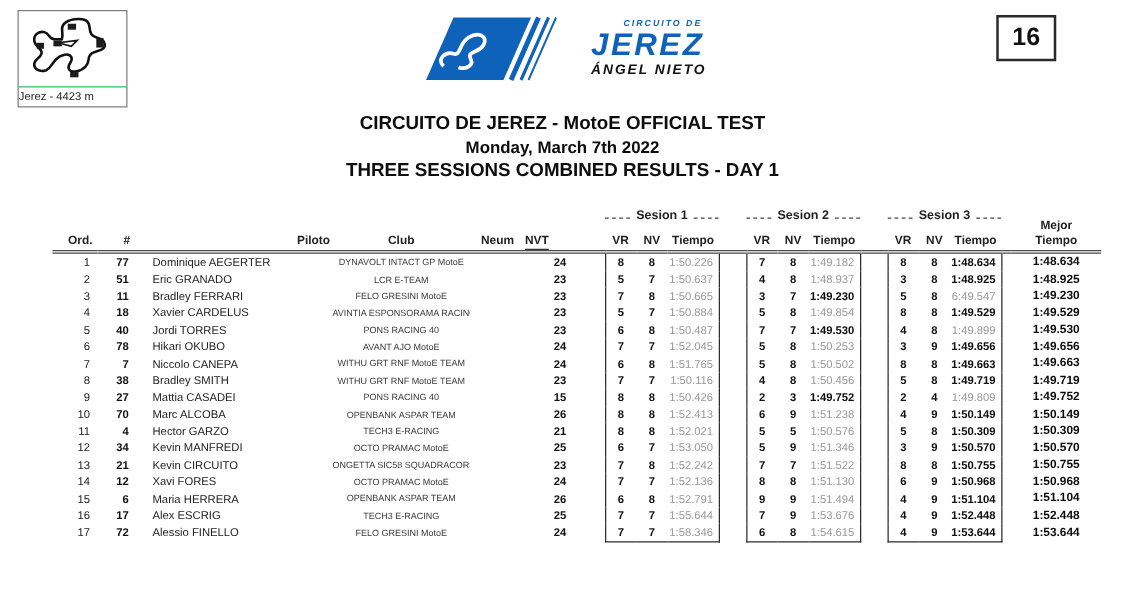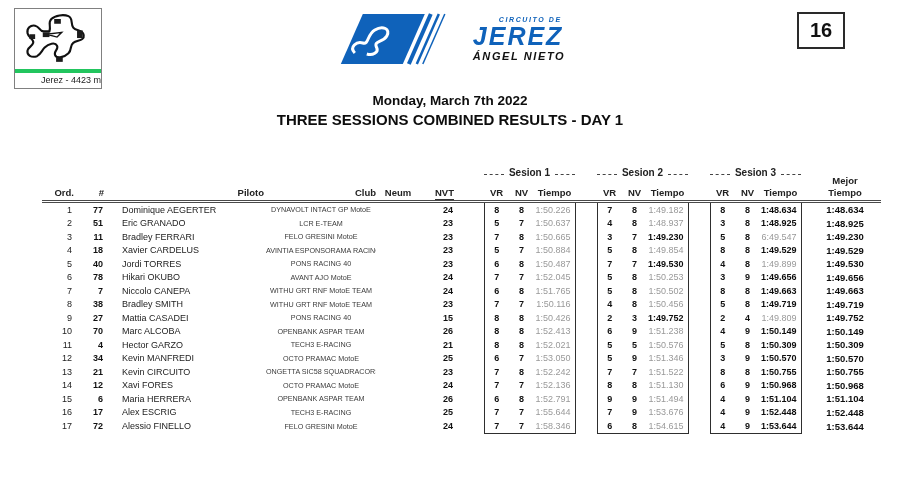--- a/index.html
+++ b/index.html
@@ -3,21 +3,21 @@
 <meta charset="utf-8">
 <style>
   html,body{margin:0;padding:0;}
   body{
     width:900px;height:480px;position:relative;overflow:hidden;
     background:#ffffff;font-family:"Liberation Sans",sans-serif;color:#1a1a1a;
   }
   
   .track-map-box{position:absolute;left:14px;top:8px;width:86px;background:#fff;border:1px solid #808080;}
   .map-area{height:60px;display:flex;align-items:center;justify-content:center;}
-  .map-label{border-top:4px solid #22c55e;text-align:right;font-size:9px;padding:2px 0 3px;color:#222;}
+  .map-label{border-top:1px solid #22c55e;text-align:left;font-size:9px;padding:2px 0 3px;color:#222;}
   
   .logo{position:absolute;left:50%;top:13px;transform:translateX(-50%);display:flex;align-items:center;gap:20px;}
   .logo-text{display:flex;flex-direction:column;align-items:flex-start;line-height:1;}
   .logo-top{font-size:7px;font-weight:700;font-style:italic;letter-spacing:1.6px;margin-left:26px;}
   .logo-name{font-size:25px;font-weight:700;font-style:italic;letter-spacing:2px;margin-top:1px;}
   .logo-sub{font-size:11px;font-weight:700;font-style:italic;color:#111;letter-spacing:1.6px;margin-top:2px;}
   
   .page-box{position:absolute;right:55px;top:12px;width:44px;height:33px;border:2px solid #2a2a2a;
     display:flex;align-items:center;justify-content:center;font-size:20px;font-weight:600;color:#111;}
   
@@ -34,23 +34,23 @@
   tr.sess-row th{height:22px;vertical-align:bottom;padding-bottom:2px;}
   tr.cols-row th{height:18px;vertical-align:bottom;border-bottom:3px double #4a4a4a;font-size:9.5px;font-weight:700;padding-bottom:2px;}
   .sess-flex{display:flex;align-items:center;}
   .sess-label{font-size:10px;font-weight:700;padding:0 5px;}
   .dash{flex:1;border-top:1px dashed #444;height:0;margin-top:3px;}
   .mejor-h{vertical-align:bottom;border-bottom:3px double #4a4a4a;font-size:9.5px;font-weight:700;
     text-align:center;line-height:1.2;padding-bottom:2px;}
   .h-ord{text-align:right;padding-right:4px;}
   .h-num{text-align:right;padding-right:8px;}
   .h-pilot{text-align:right;padding-left:10px;}
-  .h-club{text-align:right;padding-left:2px;}
+  .h-club{text-align:center;padding-left:2px;}
   .h-neum{text-align:center;}
-  .h-nvt{text-align:right;padding-right:6px;}
+  .h-nvt{text-align:left;padding-right:6px;}
   .h-nvt span{border-bottom:1px solid #333;padding-bottom:1px;}
   .h-vr,.h-nv{text-align:center;}
   .h-t{text-align:center;}
   
   .c-ord{text-align:right;padding-right:6px;color:#222;}
   .c-num{text-align:right;padding-right:9px;font-weight:700;color:#111;}
   .c-pilot{text-align:left;padding-left:10px;font-size:9px;color:#222;}
   .c-club{text-align:center;padding-left:2px;font-size:7.2px;color:#3a3a3a;margin-left:48px;}
   .c-nvt{text-align:right;padding-right:7px;font-weight:700;color:#111;}
   .c-vr,.c-nv{text-align:center;font-weight:700;color:#111;}
@@ -94,20 +94,21 @@
     <span class="logo-name" style="color:#0f62ba">JEREZ</span>
     <span class="logo-sub">ÁNGEL NIETO</span>
   </div>
 </div>
 
 <div class="page-box">
   <span>16</span>
 </div>
 
 <div class="titles">
+  <div class="t1">CIRCUITO DE JEREZ - MotoE OFFICIAL TEST</div>
   <div class="t2">Monday, March 7th 2022</div>
   <div class="t3">THREE SESSIONS COMBINED RESULTS - DAY 1</div>
 </div>
 
 <table>
   <colgroup>
     <col style="width:36px">
       <col style="width:34px">
       <col style="width:152px">
       <col style="width:112px">

